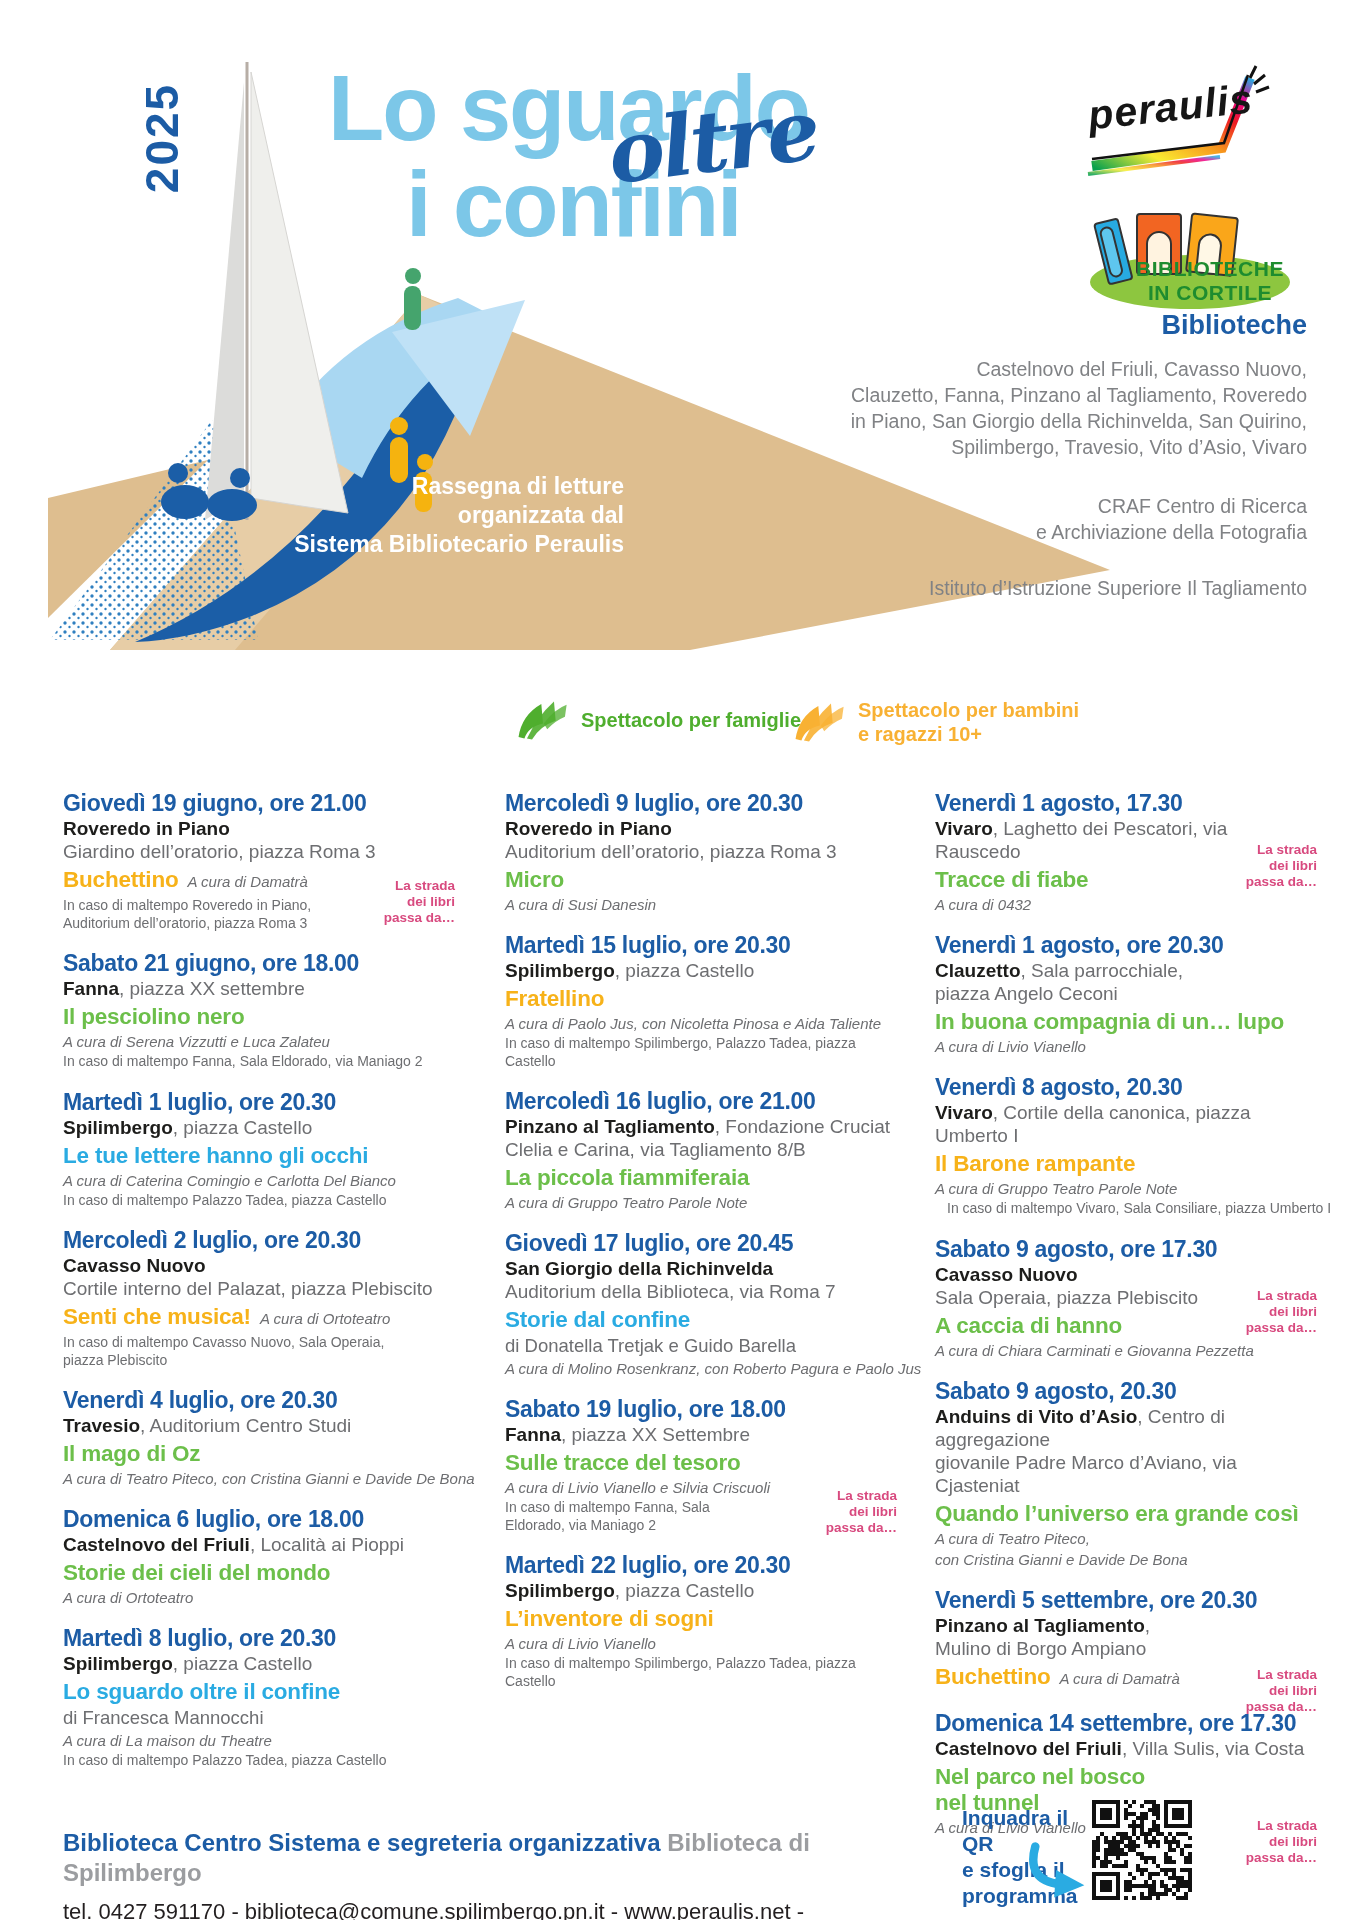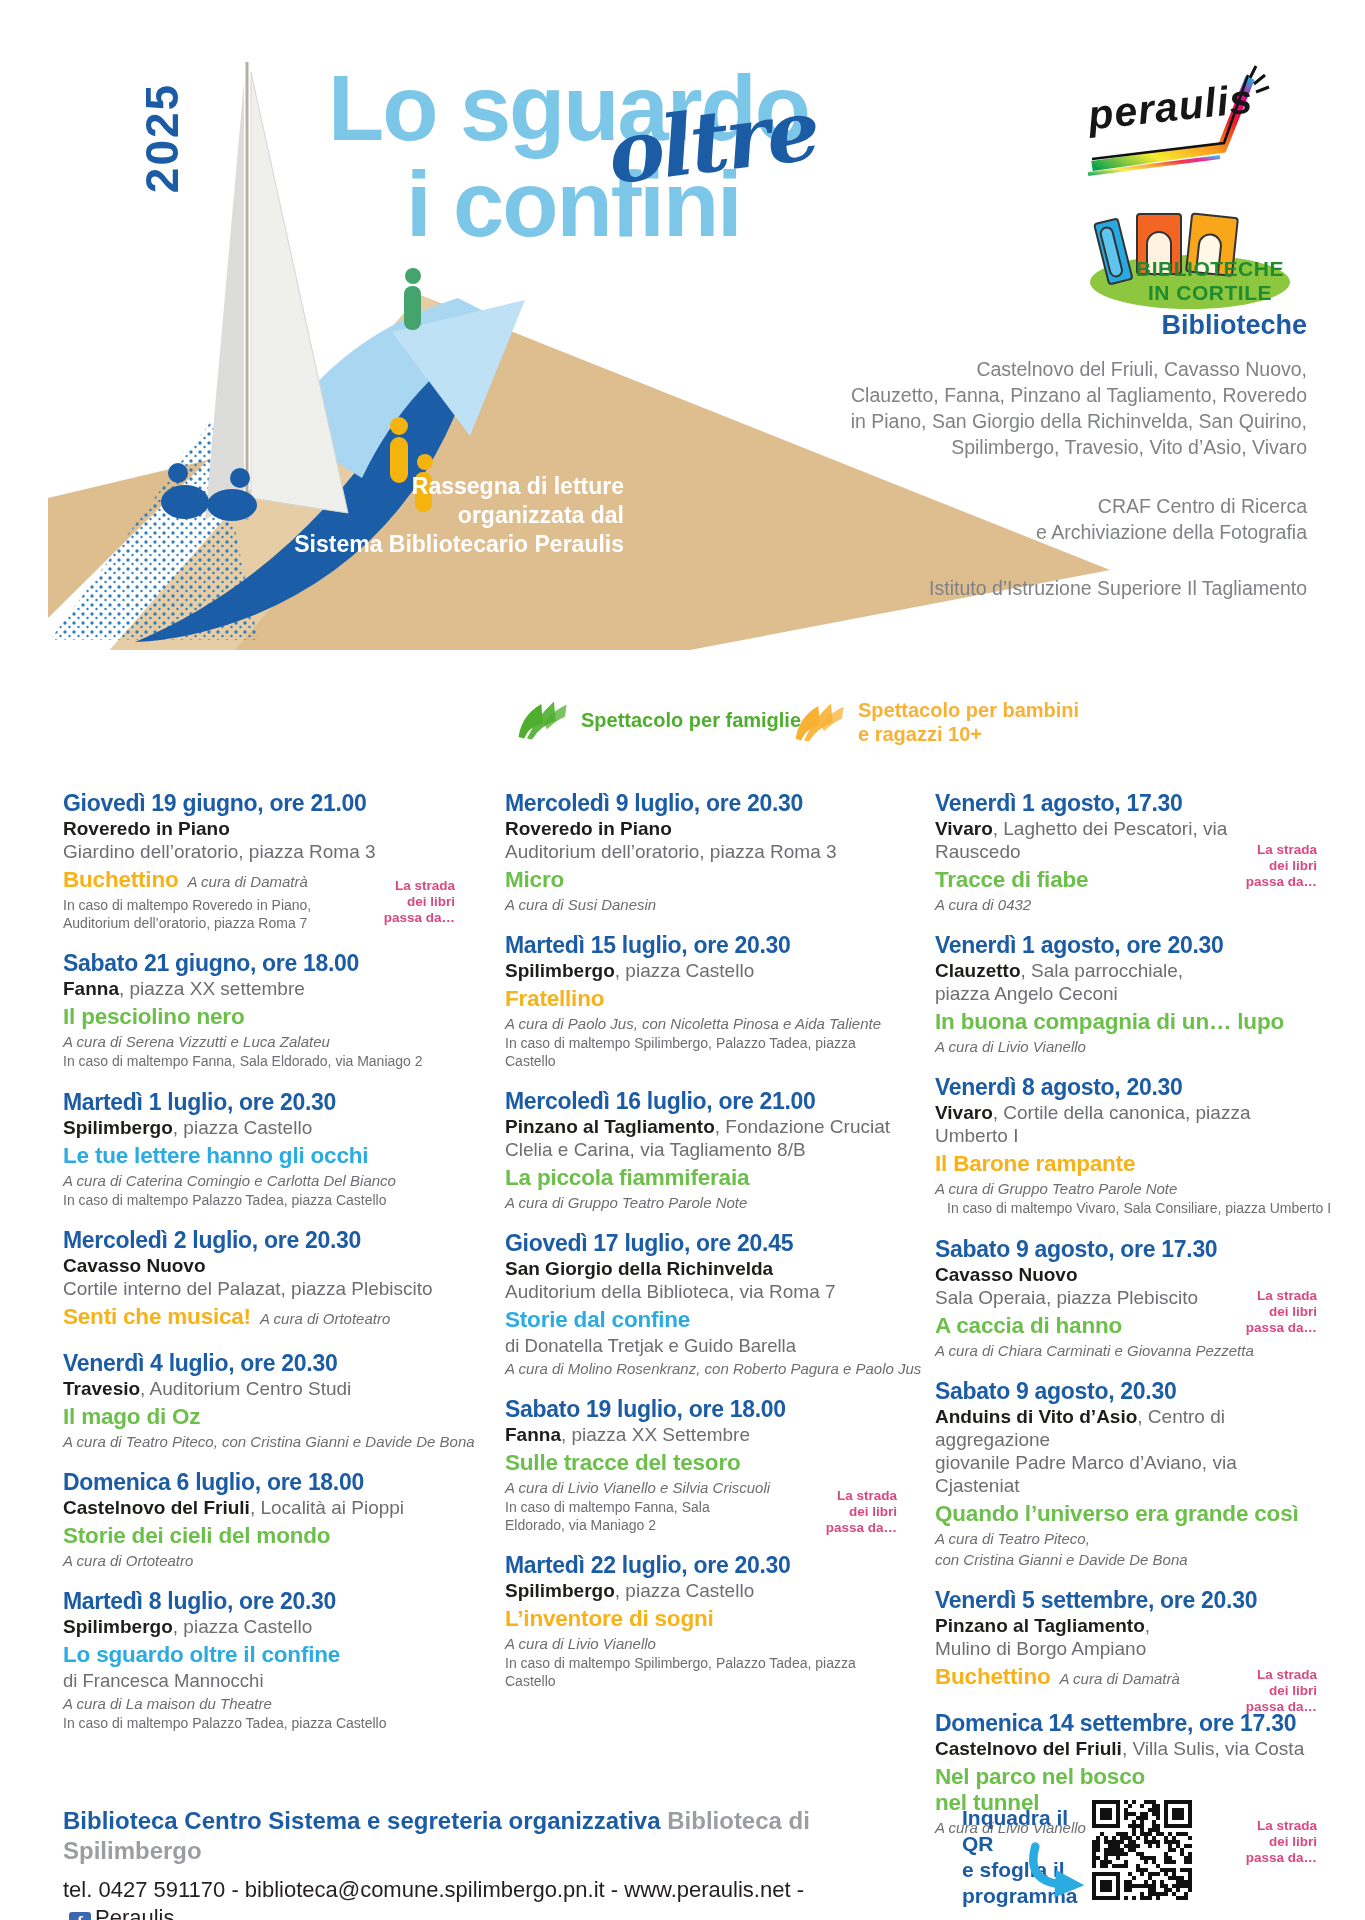--- a/index.html
+++ b/index.html
@@ -42,21 +42,21 @@
   .ev-title{font-size:22.5px;font-weight:700;line-height:26px;margin:4px 0 1px;letter-spacing:-0.2px;}
   .inline-cur{font-size:15px;font-style:italic;font-weight:400;color:#6d6e71;margin-left:9px;letter-spacing:0;}
   .ev-byline{font-size:18.5px;color:#6d6e71;line-height:23px;}
   .ev-cur{font-size:15px;font-style:italic;color:#6d6e71;line-height:19px;margin-top:2px;white-space:nowrap;}
   .ev-malt{font-size:14px;color:#6d6e71;line-height:17.5px;margin-top:2px;}
   .ev-malt.nowrap{white-space:nowrap;margin-left:12px;}
   .badge{position:absolute;right:0;width:84px;text-align:right;font-size:13.5px;font-weight:700;
         color:#d84a7f;line-height:16px;}
   
   .foot-left{left:63px;top:1806px;width:760px;}
-  .f1{font-size:24px;font-weight:700;color:#1c5ca5;line-height:30px;}
+  .f1{font-size:24px;font-weight:700;color:#1c5ca5;line-height:30px;margin-top:22px;}
   .f1 .gray{color:#9b9da0;}
   .f2{font-size:22px;color:#231f20;margin-top:10px;line-height:28px;}
   .fb{display:inline-block;width:22px;height:22px;background:#3b67b1;color:#fff;border-radius:3px;
       text-align:center;font-weight:700;font-size:17px;line-height:22px;
       font-family:"Liberation Serif",serif;vertical-align:-3px;margin:0 4px 0 6px;}
   .qr-text{left:962px;top:1805px;width:140px;font-size:21px;font-weight:700;color:#1c5ca5;line-height:26px;}
   .qr-arrow{left:1024px;top:1842px;width:66px;height:58px;}
   .qr-box{left:1092px;top:1800px;width:100px;height:100px;background:#fff;}
 </style>
 </head>
@@ -189,21 +189,21 @@
       <div>e ragazzi 10+</div>
     </div>
   </div>
 
   <div class="col col0">
       <article class="ev">
         <div class="ev-date">Giovedì 19 giugno, ore 21.00</div>
         <div class="ev-loc"><b>Roveredo in Piano</b></div>
         <div class="ev-loc">Giardino dell’oratorio, piazza Roma 3</div>
         <div class="ev-title" style="color: rgb(247, 178, 25);"><span>Buchettino</span><span class="inline-cur">A cura di Damatrà</span></div>
-        <div class="ev-malt" style="max-width: 305px;">In caso di maltempo Roveredo in Piano, Auditorium dell’oratorio, piazza Roma 7</div>
+        <div class="ev-malt" style="max-width: 305px;">In caso di maltempo Roveredo in Piano, Auditorium dell’oratorio, piazza Roma 3</div>
         <div class="badge" style="top: 88px;">
           <div>La strada</div>
           <div>dei libri</div>
           <div>passa da…</div>
         </div>
       </article>
       <article class="ev">
         <div class="ev-date">Sabato 21 giugno, ore 18.00</div>
         <div class="ev-loc"><b>Fanna</b>, piazza XX settembre</div>
         <div class="ev-title" style="color: rgb(108, 191, 74);"><span>Il pesciolino nero</span></div>
@@ -215,20 +215,21 @@
         <div class="ev-loc"><b>Spilimbergo</b>, piazza Castello</div>
         <div class="ev-title" style="color: rgb(42, 171, 226);"><span>Le tue lettere hanno gli occhi</span></div>
         <div class="ev-cur">A cura di Caterina Comingio e Carlotta Del Bianco</div>
         <div class="ev-malt">In caso di maltempo Palazzo Tadea, piazza Castello</div>
       </article>
       <article class="ev">
         <div class="ev-date">Mercoledì 2 luglio, ore 20.30</div>
         <div class="ev-loc"><b>Cavasso Nuovo</b></div>
         <div class="ev-loc">Cortile interno del Palazat, piazza Plebiscito</div>
         <div class="ev-title" style="color: rgb(247, 178, 25);"><span>Senti che musica!</span><span class="inline-cur">A cura di Ortoteatro</span></div>
+        <div class="ev-malt" style="max-width: 360px;">In caso di maltempo Cavasso Nuovo, Sala Operaia, piazza Plebiscito</div>
       </article>
       <article class="ev">
         <div class="ev-date">Venerdì 4 luglio, ore 20.30</div>
         <div class="ev-loc"><b>Travesio</b>, Auditorium Centro Studi</div>
         <div class="ev-title" style="color: rgb(108, 191, 74);"><span>Il mago di Oz</span></div>
         <div class="ev-cur">A cura di Teatro Piteco, con Cristina Gianni e Davide De Bona</div>
       </article>
       <article class="ev">
         <div class="ev-date">Domenica 6 luglio, ore 18.00</div>
         <div class="ev-loc"><b>Castelnovo del Friuli</b>, Località ai Pioppi</div>

